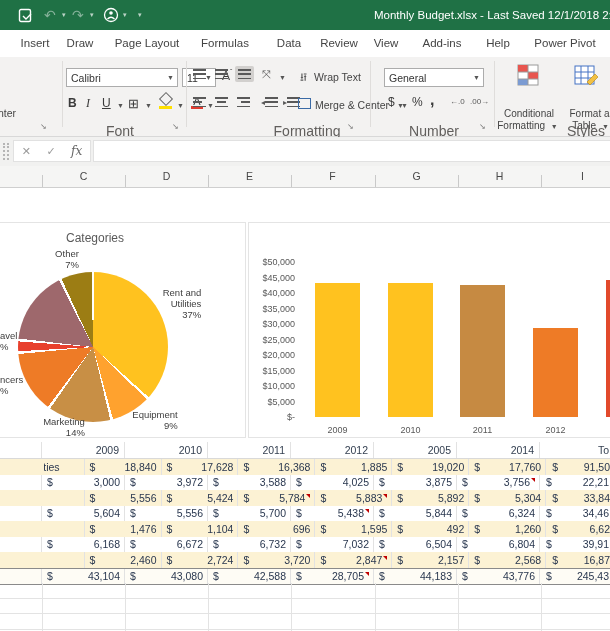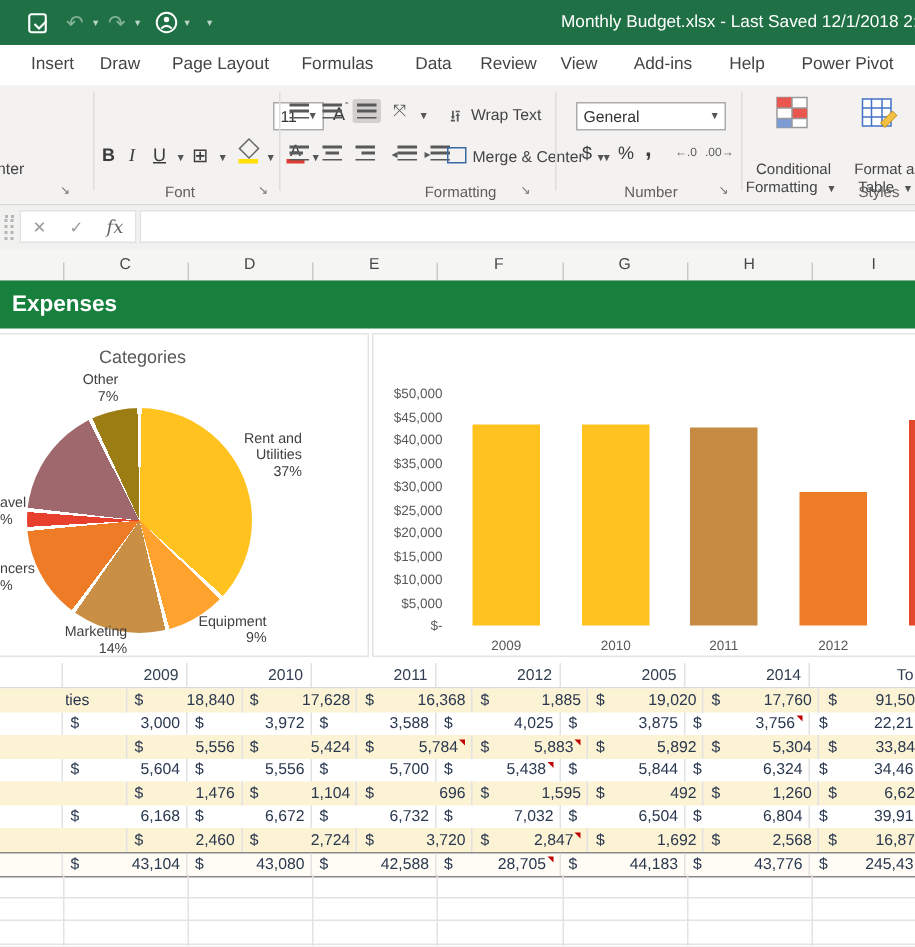--- a/index.html
+++ b/index.html
@@ -13,21 +13,21 @@
   #title-text{position:absolute;left:374px;top:0;width:236px;height:30px;line-height:30px;
               color:#fff;font-size:11.5px;white-space:nowrap;overflow:hidden;}
   
   #tabsrow{position:absolute;left:0;top:30px;width:610px;height:27px;background:#fff;}
   .rtab{position:absolute;top:0;height:27px;line-height:27px;font-size:11.5px;color:#444;
         transform:translateX(-50%);white-space:nowrap;cursor:default;}
   
   #ribbon{position:absolute;left:0;top:57px;width:610px;height:79px;background:#F3F2F1;
           border-bottom:1px solid #D8D8D8;font-size:10.5px;}
   .rdiv{position:absolute;top:4px;height:66px;width:1px;background:#DFDDDB;}
-  .rgl{position:absolute;top:66px;font-size:10px;color:#605E5C;transform:translateX(-50%);white-space:nowrap;}
+  .rgl{position:absolute;top:66px;font-size:14px;color:#605E5C;transform:translateX(-50%);white-space:nowrap;}
   .launcher{position:absolute;top:65px;width:9px;height:9px;font-size:8px;color:#777;line-height:9px;}
   .combo{position:absolute;height:19px;background:#fff;border:1px solid #ACACAC;display:flex;
          align-items:center;font-size:10.5px;color:#333;padding-left:4px;box-sizing:border-box;}
   .combo .cv{flex:1;overflow:hidden;white-space:nowrap;}
   .caret{font-size:7px;color:#555;padding:0 3px;}
   .rbtn{position:absolute;display:flex;align-items:center;justify-content:center;color:#3b3b3b;cursor:default;}
   .li{display:inline-flex;flex-direction:column;justify-content:space-between;width:13px;height:10px;}
   .li i{display:block;height:1.5px;background:#595959;width:13px;}
   .li.c i:nth-child(2){width:9px;margin:0 auto;}
   .li.l i:nth-child(2){width:9px;}
@@ -120,20 +120,24 @@
       <span class="rtab" style="left: 442px;">Add-ins</span>
       <span class="rtab" style="left: 498px;">Help</span>
       <span class="rtab" style="left: 565px;">Power Pivot</span>
     </div>
 
   <div id="ribbon">
     <span style="position:absolute;left:-2px;top:50px">nter</span>
     <span class="launcher" style="left:40px">↘</span>
     <div class="rdiv" style="left:62px"></div>
 
+    <div class="combo" style="left:66px;top:11px;width:112px">
+      <span class="cv">Calibri</span>
+        <span class="caret">▼</span>
+    </div>
     <div class="combo" style="left:182px;top:11px;width:34px">
       <span class="cv">11</span>
         <span class="caret">▼</span>
     </div>
     <span class="rbtn" style="left:222px;top:12px;font-size:12px">A<span style="font-size:7px;position:relative;top:-5px">ˆ</span></span>
     <span class="rbtn" style="left:242px;top:12px;font-size:12px">A<span style="font-size:7px;position:relative;top:3px">ˇ</span></span>
 
     <span class="rbtn" style="left:68px;top:39px;font-size:12px;font-weight:bold">B</span>
     <span class="rbtn" style="left:86px;top:39px;font-size:12px;font-style:italic;font-family:'Liberation Serif',serif">I</span>
     <span class="rbtn" style="left:102px;top:39px;font-size:12px;text-decoration:underline">U</span>
@@ -292,21 +296,20 @@
       <span class="colletter" style="left: 582.5px;">I</span>
       <span class="coltick" style="left: 42px;"></span>
       <span class="coltick" style="left: 125px;"></span>
       <span class="coltick" style="left: 208px;"></span>
       <span class="coltick" style="left: 291px;"></span>
       <span class="coltick" style="left: 375px;"></span>
       <span class="coltick" style="left: 458px;"></span>
       <span class="coltick" style="left: 541px;"></span>
     </div>
 
-  <div id="banner">Expenses</div>
 
   <div id="artifact"></div>
   <div class="chart-panel" id="pie-panel"></div>
   <div class="chart-panel" id="bar-panel"></div>
   <div id="pie-title">Categories</div>
   <div id="pie" style="background: conic-gradient(rgb(255, 255, 255) 0%, rgb(255, 255, 255) 0.3%, rgb(255, 194, 31) 0.3%, rgb(255, 194, 31) 36.7%, rgb(255, 255, 255) 36.7%, rgb(255, 255, 255) 37.3%, rgb(255, 162, 46) 37.3%, rgb(255, 162, 46) 45.7%, rgb(255, 255, 255) 45.7%, rgb(255, 255, 255) 46.3%, rgb(200, 143, 69) 46.3%, rgb(200, 143, 69) 59.7%, rgb(255, 255, 255) 59.7%, rgb(255, 255, 255) 60.3%, rgb(238, 123, 38) 60.3%, rgb(238, 123, 38) 73.5%, rgb(255, 255, 255) 73.5%, rgb(255, 255, 255) 74.1%, rgb(232, 64, 45) 74.1%, rgb(232, 64, 45) 76.2%, rgb(255, 255, 255) 76.2%, rgb(255, 255, 255) 76.8%, rgb(158, 104, 108) 76.8%, rgb(158, 104, 108) 92.5%, rgb(255, 255, 255) 92.5%, rgb(255, 255, 255) 93.1%, rgb(156, 125, 20) 93.1%, rgb(156, 125, 20) 99.7%, rgb(255, 255, 255) 99.7%, rgb(255, 255, 255) 100%);"></div>
   <div id="pie-labels">
       <div class="pie-label" style="left: 67px; top: 248px;">
         <div>Other</div>
         <div>7%</div>
@@ -566,21 +569,21 @@
         <div class="tc money">
           <span class="dol">$</span>
           <span class="val">3,720</span>
         </div>
         <div class="tc money">
           <span class="dol">$</span>
           <span class="val">2,847<span class="mk"></span></span>
         </div>
         <div class="tc money">
           <span class="dol">$</span>
-          <span class="val">1,692</span>
+          <span class="val">2,157</span>
         </div>
         <div class="tc money">
           <span class="dol">$</span>
           <span class="val">2,568</span>
         </div>
         <div class="tc tot">
           <span class="dol">$</span>
           <span class="val">16,87</span>
         </div>
       </div>

